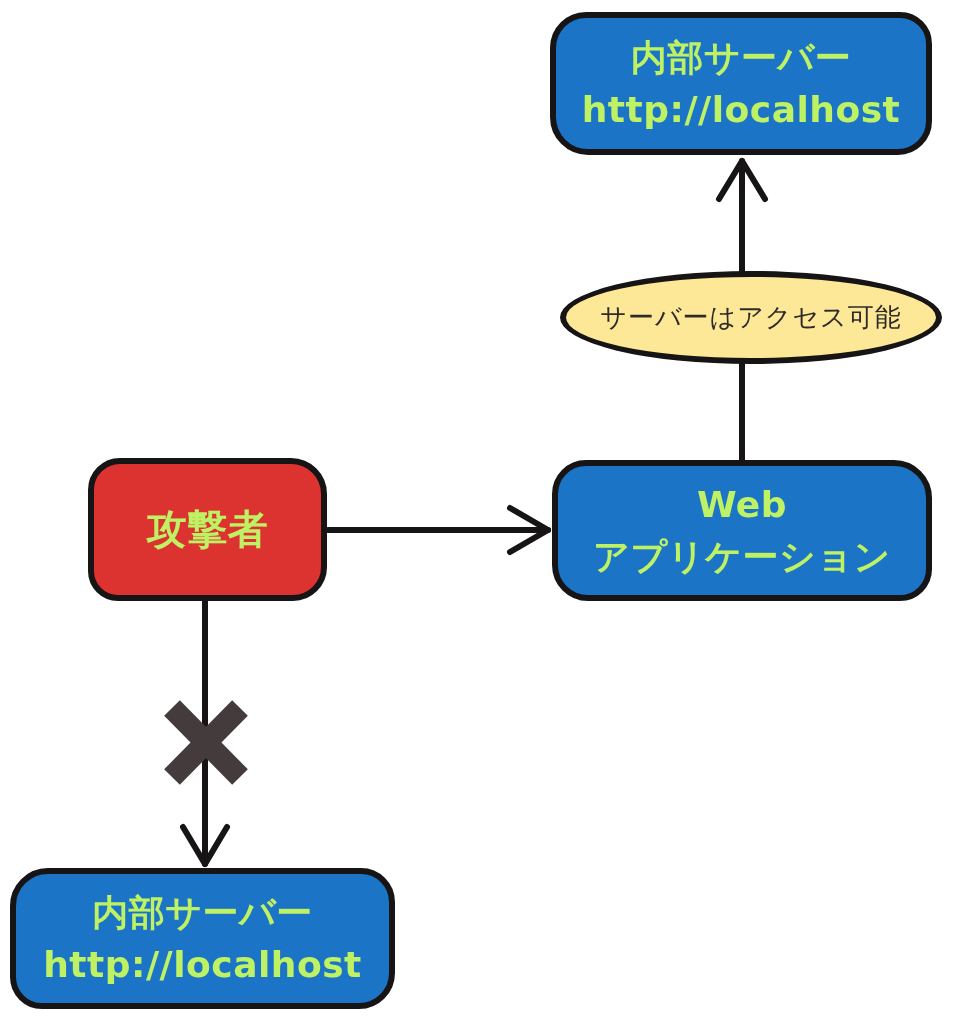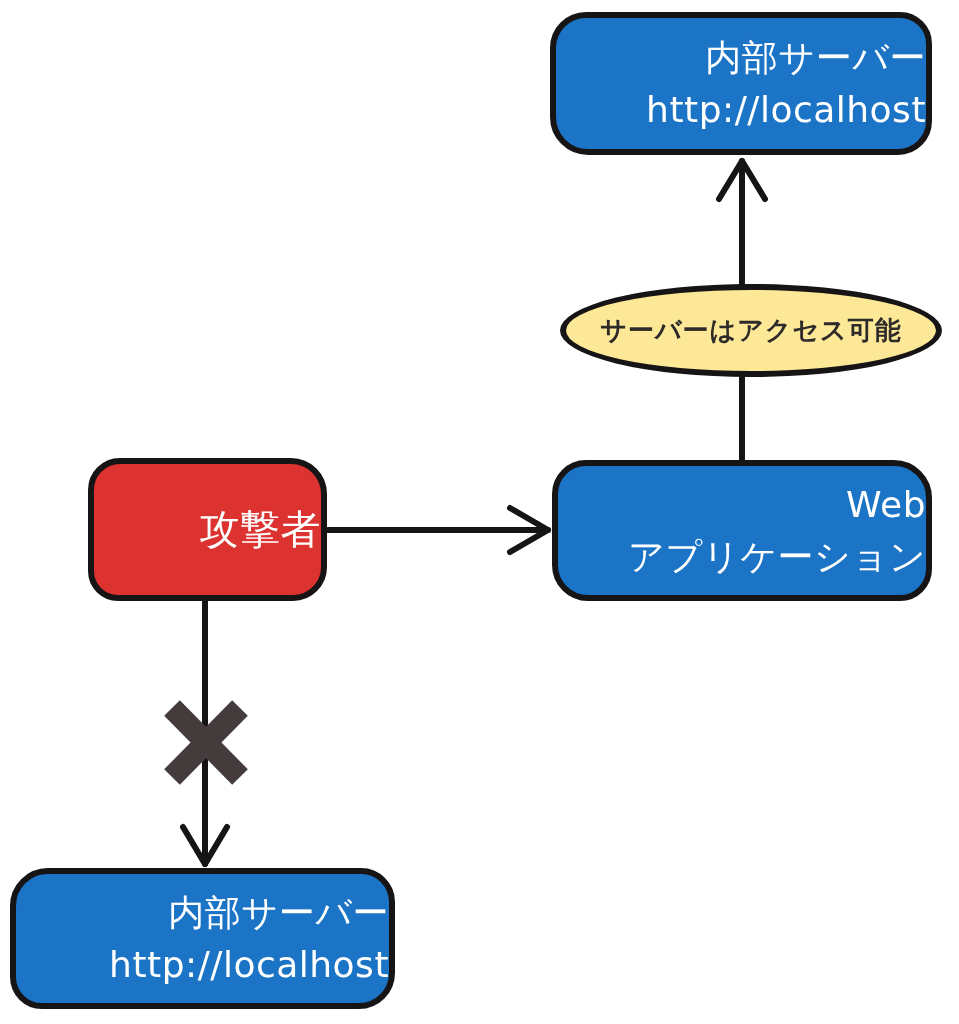--- a/index.html
+++ b/index.html
@@ -15,27 +15,27 @@
     position: absolute;
     left: 0; top: 0;
     width: 959px; height: 1024px;
   }
   .node {
     position: absolute;
     box-sizing: border-box;
     display: flex;
     flex-direction: column;
     justify-content: center;
-    align-items: flex-end;
+    align-items: center;
     border: 6px solid #161414;
-    color: #ffffff;
+    color: #bef264;
     text-align: center;
     line-height: 1.42;
     letter-spacing: 0.5px;
-    font-weight: 400;
+    font-weight: 700;
   }
   .node-blue { background: #1b74c5; }
   .node-red  { background: #dc3330; }
 
   .node-internal-top {
     left: 550px; top: 12px;
     width: 382px; height: 143px;
     border-radius: 36px 32px 34px 38px;
     font-size: 36px;
   }
@@ -66,22 +66,22 @@
     background: #fce896;
     border: 6px solid #161414;
     border-radius: 50%;
     color: #2e2a2a;
     font-size: 26px;
     font-weight: 500;
     text-align: center;
     letter-spacing: 1px;
   }
   .bubble-server-accessible {
-    left: 560px; top: 284px;
-    width: 382px; height: 93px; font-weight: bold;
+    left: 560px; top: 271px;
+    width: 382px; height: 93px;
   }
   .bubble-no-direct-access {
     left: 248px; top: 688px;
     width: 361px; height: 101px;
   }
 </style>
 </head>
 <body>
 
 <div class="canvas">

